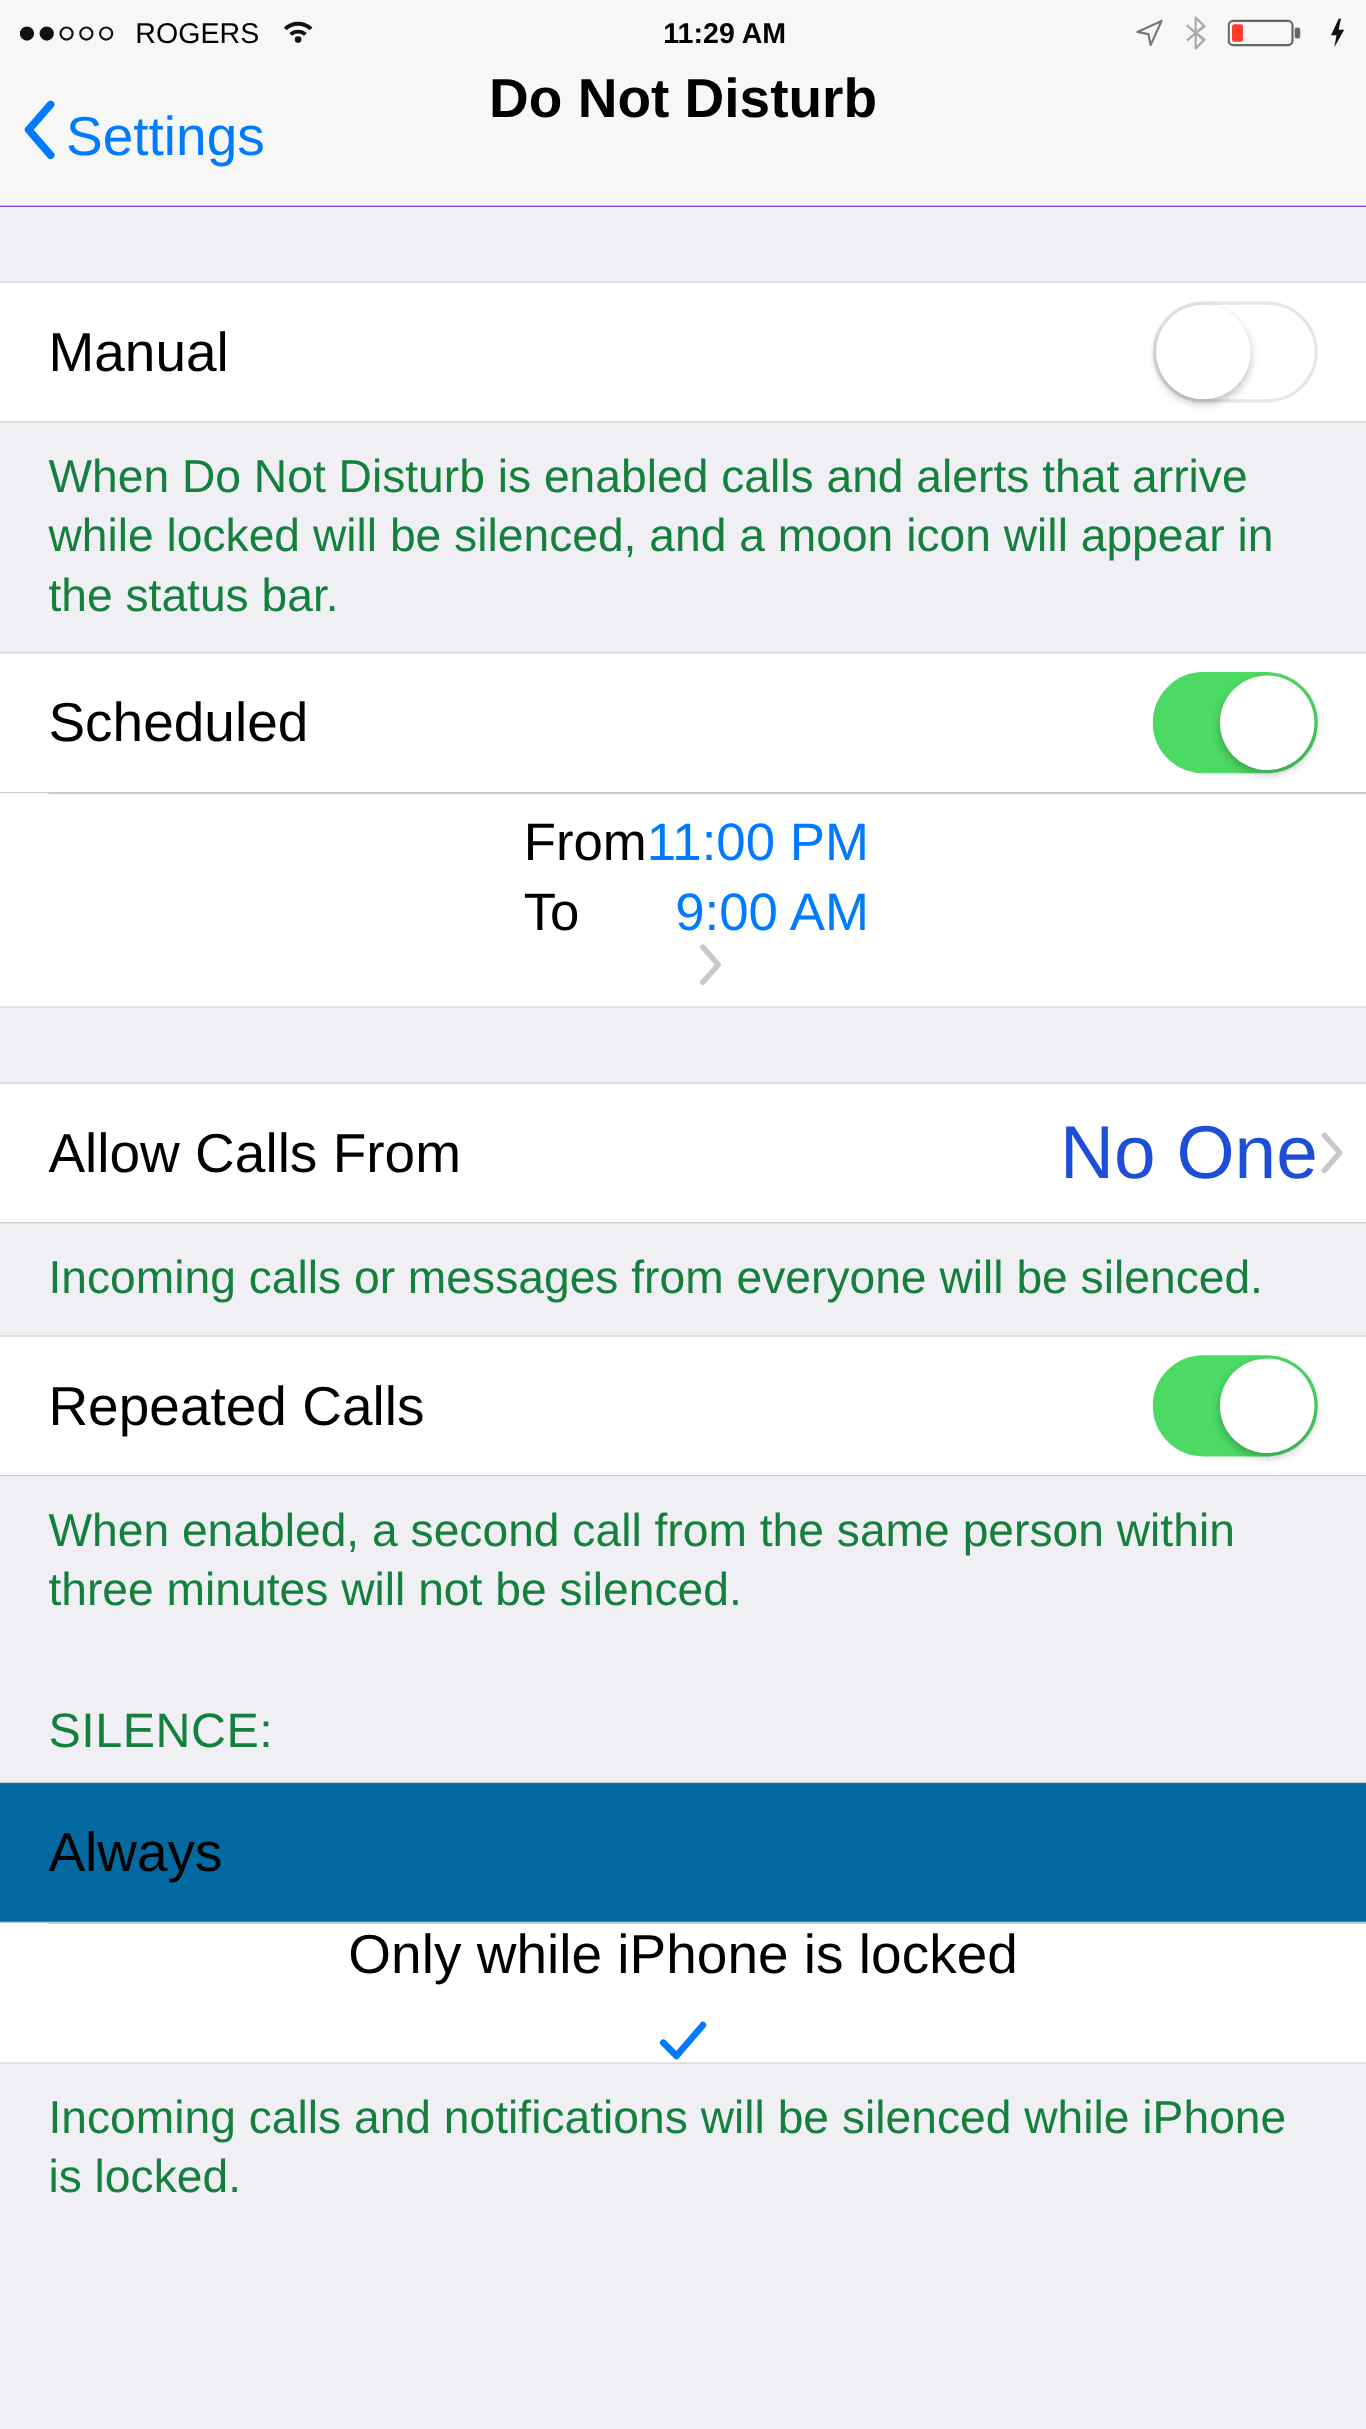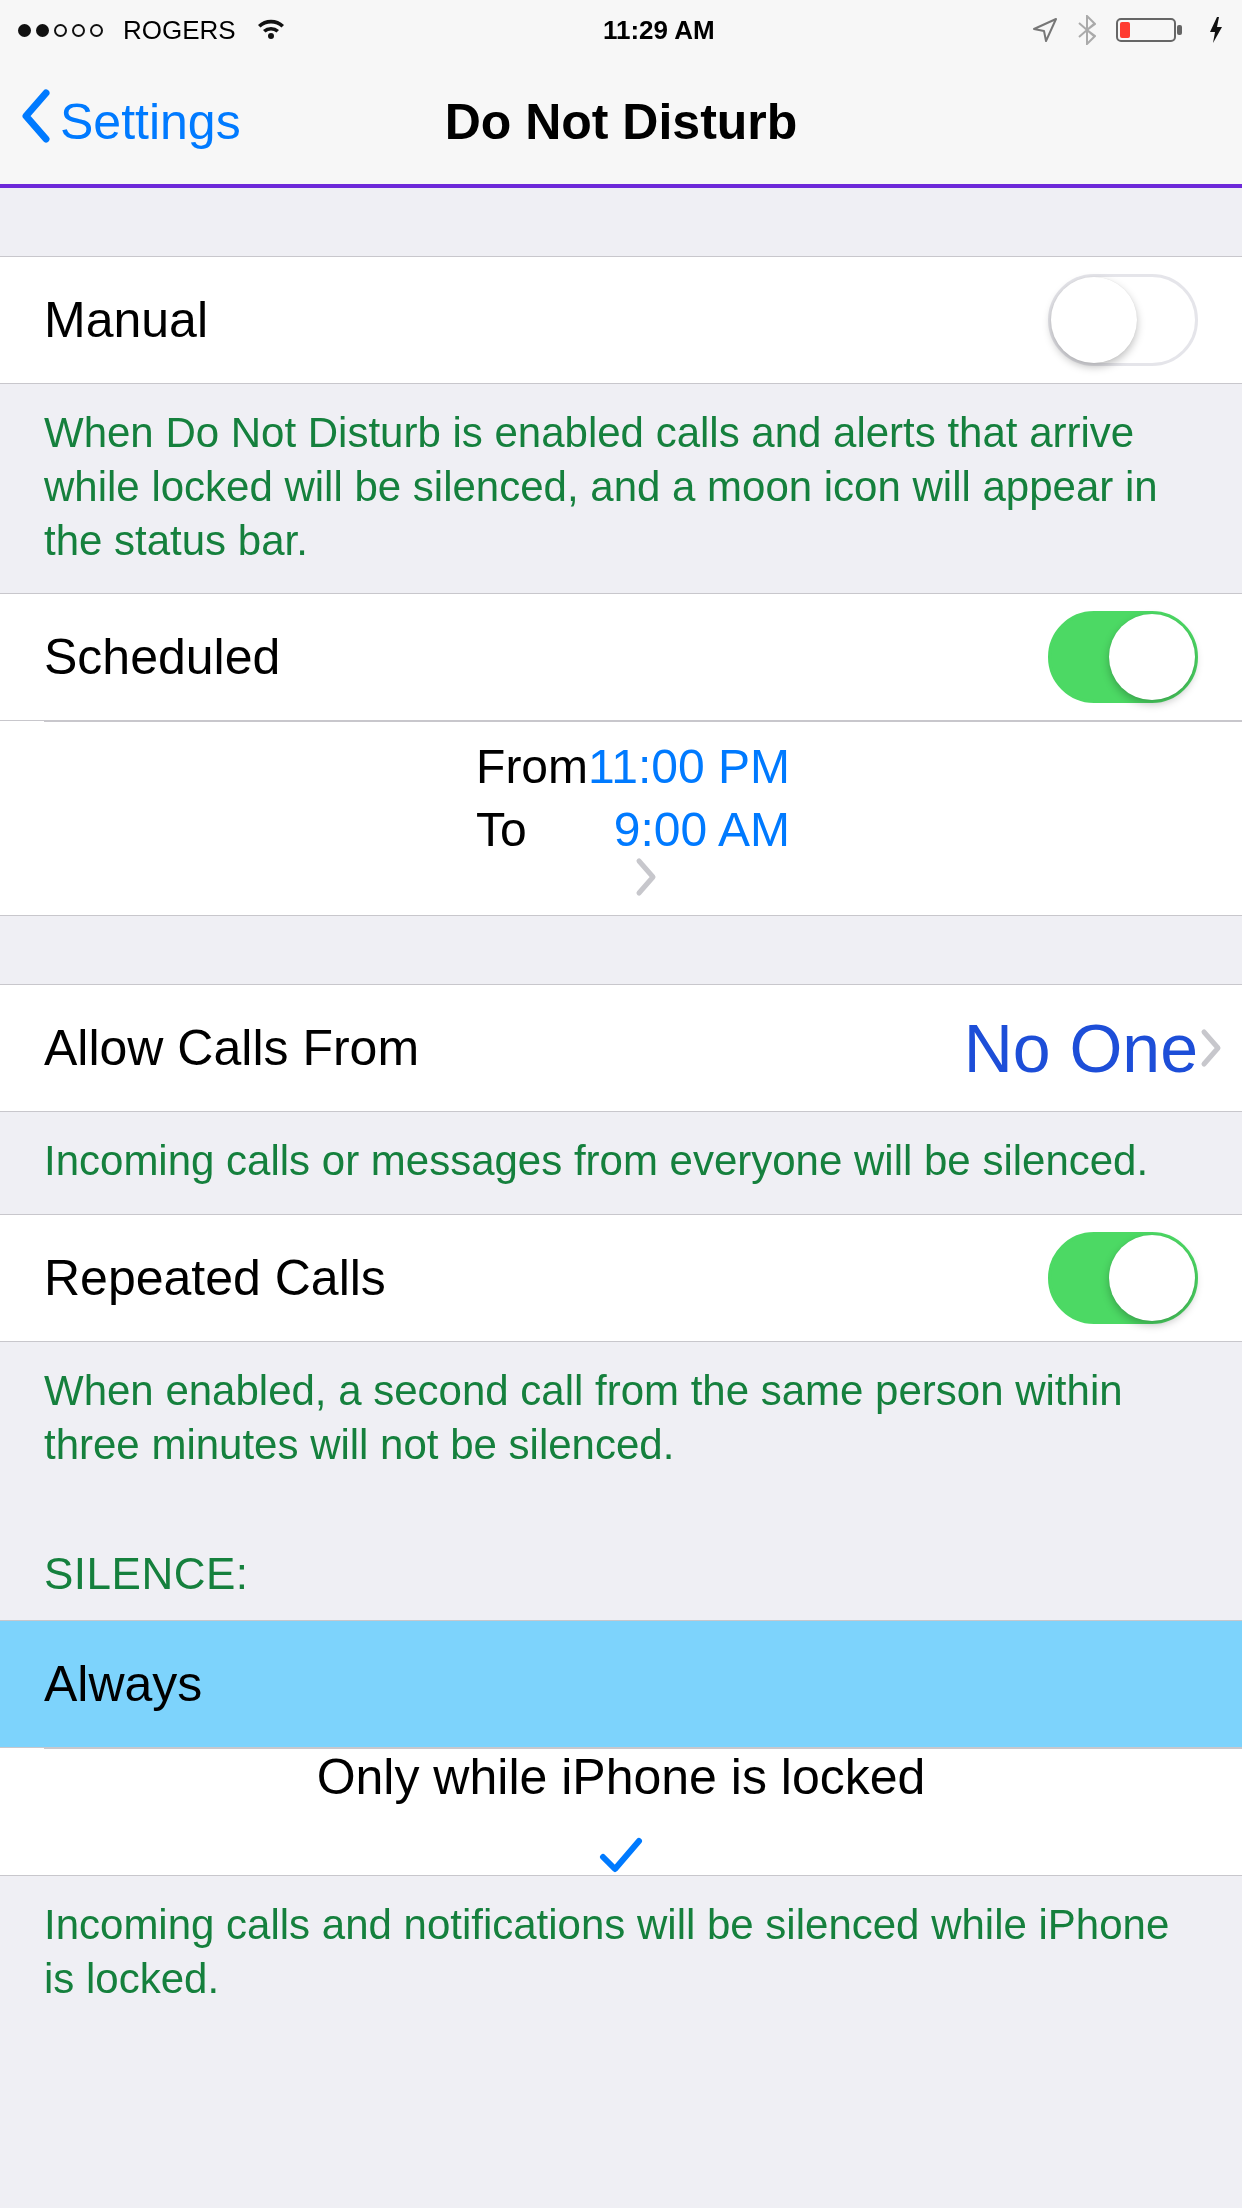--- a/index.html
+++ b/index.html
@@ -27,23 +27,22 @@
   .status-center { font-weight: 600; }
   .sig-dots { display: flex; gap: 5px; align-items: center; }
   .sig-dot { width: 13px; height: 13px; border-radius: 50%; border: 2px solid #111; }
   .sig-dot.filled { background: #111; }
   .status-icon { display: inline-flex; }
 
   
   .nav-bar {
     height: 128px;
     background: #F7F7F7;
-    border-bottom: 4px solid #6d28d9;
-    display: flex;
-    align-items: center;
+    border-bottom: 1px solid #6d28d9;
+    display: flex;
     position: relative;
   }
   .nav-back {
     display: flex;
     align-items: center;
     color: #007AFF;
     font-size: 50px;
     padding-left: 20px;
     gap: 8px;
     font-weight: 400;
@@ -66,21 +65,21 @@
     display: flex;
     align-items: center;
     padding: 0 44px;
     font-size: 50px;
     border-top: 1px solid #C8C7CC;
     border-bottom: 1px solid #C8C7CC;
     position: relative;
   }
   .cell + .cell { border-top: none; flex-direction: column; }
   .cell.no-top-border { border-top: none; }
-  .cell.selected { background: #7dd3fc; }
+  .cell.selected { background: #0369a1; }
   .cell .label { flex: 1; }
   .cell .detail { color: #1d4ed8; font-size: 68px; }
 
   
   .cell.schedule {
     padding-top: 18px;
     padding-bottom: 18px;
     min-height: auto;
   }
   .schedule-rows {

